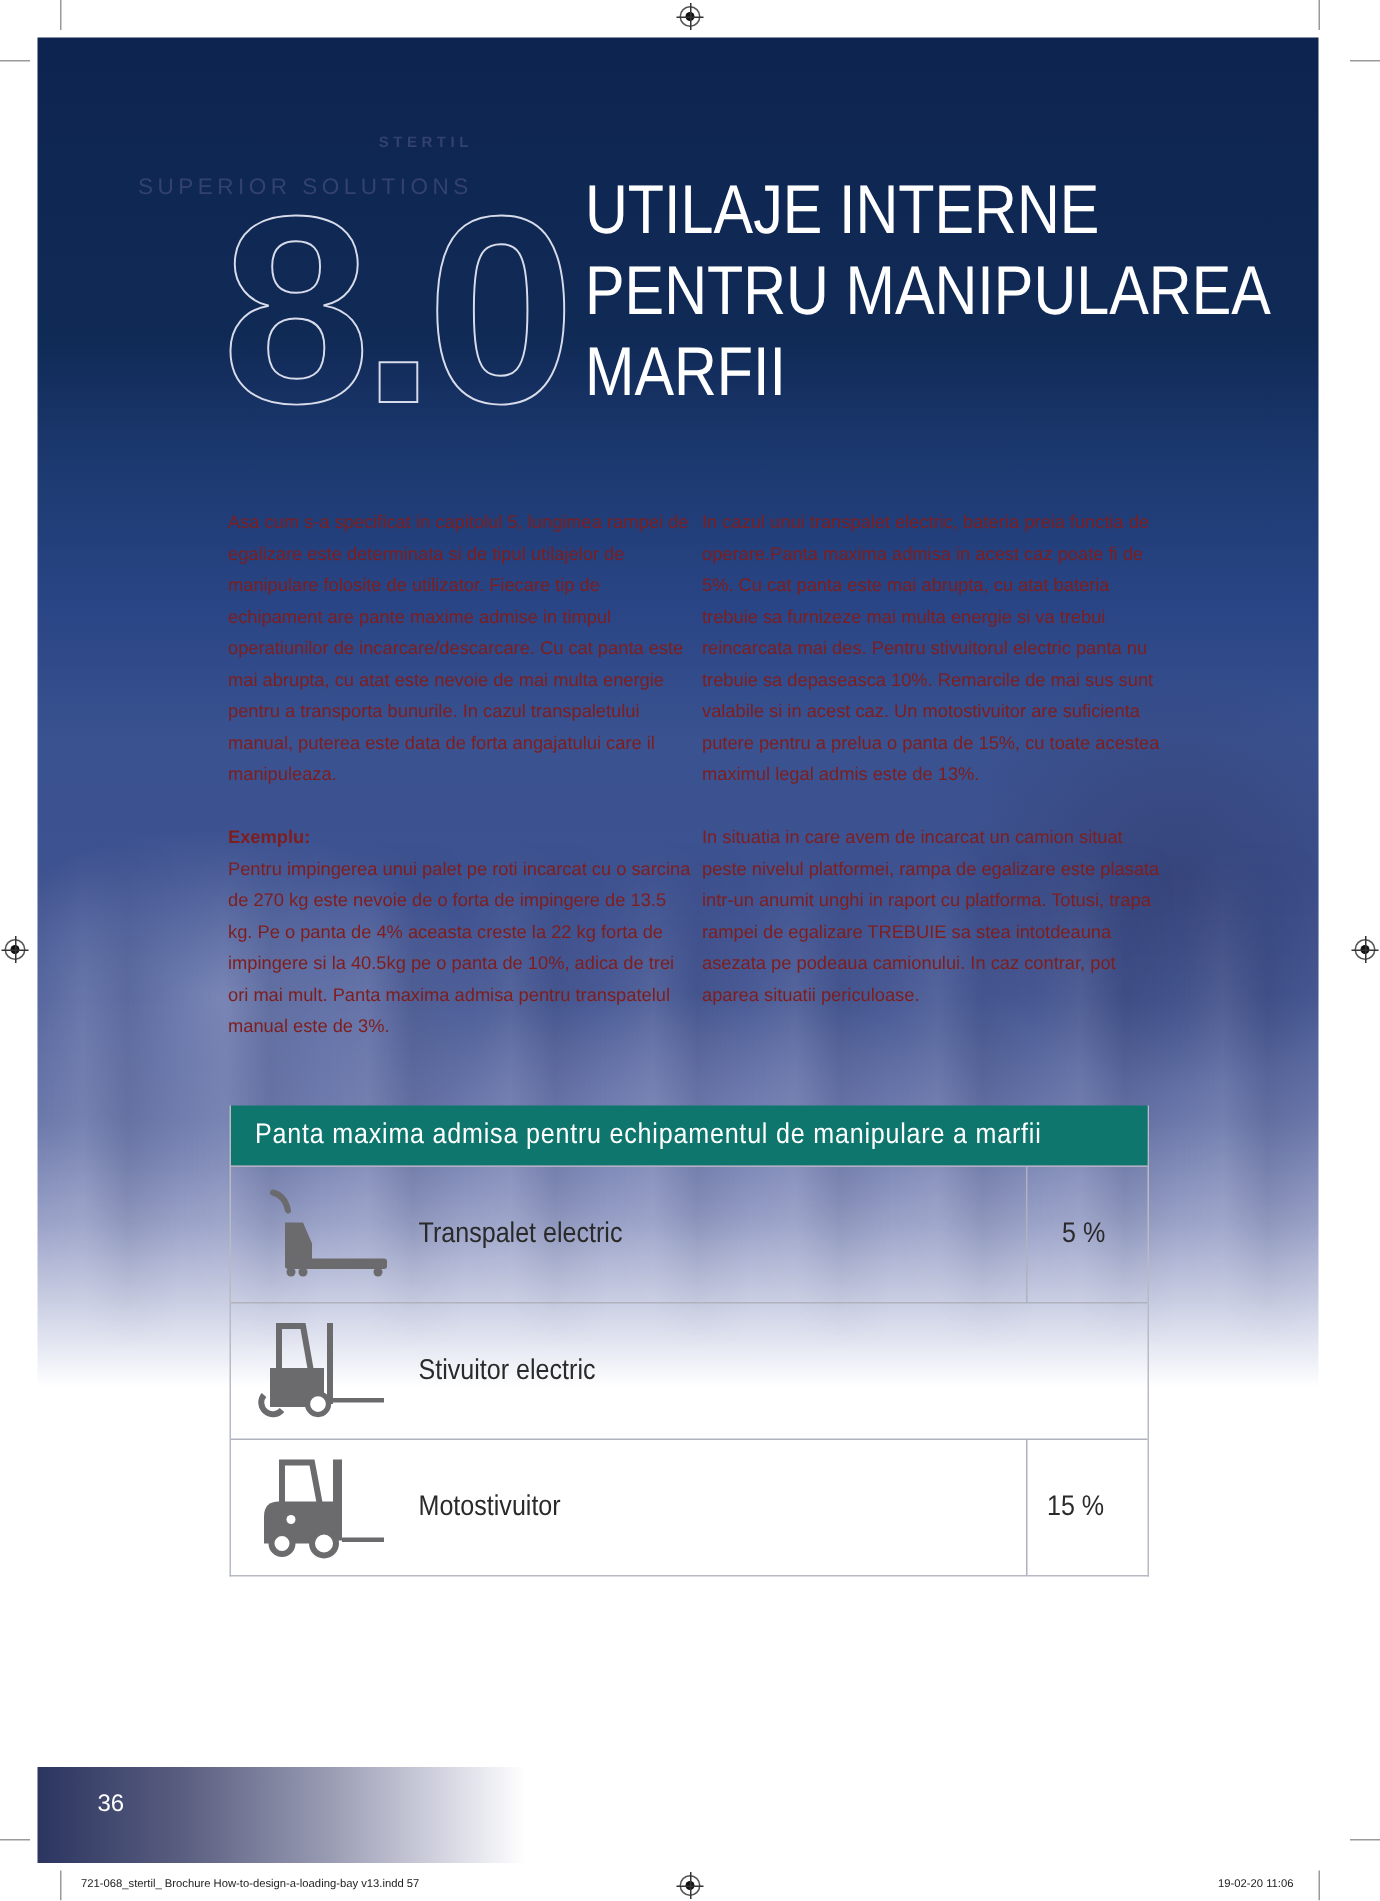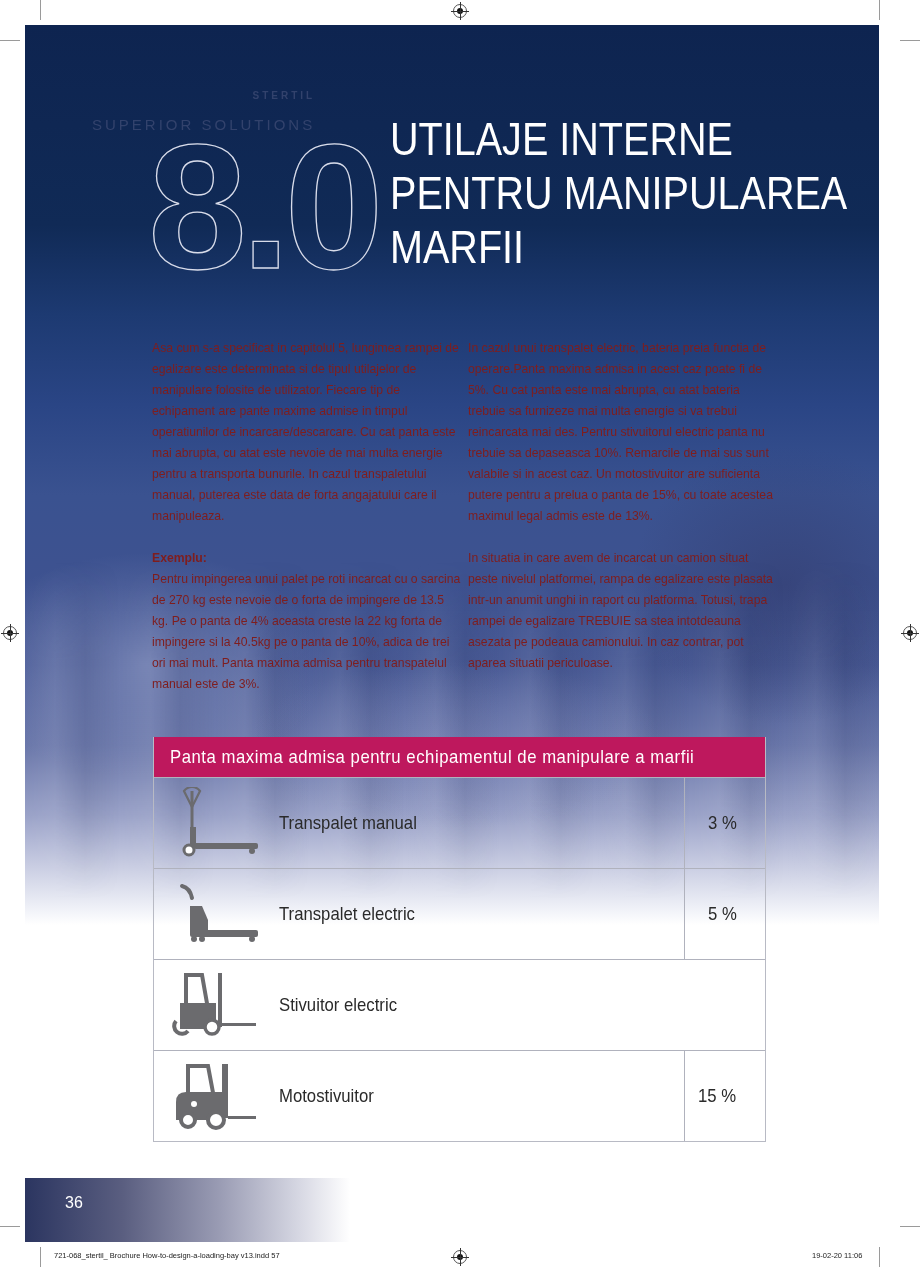--- a/index.html
+++ b/index.html
@@ -58,21 +58,21 @@
   .col p { margin: 0 0 21px 0; }
   .col .sub { font-weight: bold; }
   .col.left { left: 152px; }
   .col.right { left: 468px; }
 
   .table {
     position: absolute; left: 153px; top: 737px; width: 613px;
     border: 1px solid #b8bac4; border-top: none; box-sizing: border-box;
   }
   .table-head {
-    height: 40px; background: #be185d; color: #ffffff;
+    height: 40px; background: #0f766e; color: #ffffff;
     display: flex; align-items: center; padding-left: 16px; box-sizing: border-box;
     font-size: 19px; letter-spacing: 0.6px;
   }
   .table-head span { display: inline-block; transform: scaleX(0.88); transform-origin: left center; white-space: nowrap; }
   .row { display: flex; height: 91px; border-top: 1px solid #b0b2bd; box-sizing: border-box; }
   .row:first-of-type { border-top: none; }
   .cell-icon { width: 125px; display: flex; align-items: center; justify-content: center; }
   .cell-label { flex: 1; display: flex; align-items: center; font-size: 19px; color: #2a2a2a; }
   .cell-label span, .cell-value span { display: inline-block; transform: scaleX(0.88); transform-origin: left center; white-space: nowrap; }
   .cell-value { width: 81px; border-left: 1px solid #b0b2bd; display: flex; align-items: center; justify-content: flex-end; padding-right: 24px; font-size: 19px; color: #2a2a2a; box-sizing: border-box; }
@@ -132,38 +132,20 @@
 <div class="col right">
   <p>In cazul unui transpalet electric, bateria preia functia de operare.Panta maxima admisa in acest caz poate fi de 5%. Cu cat panta este mai abrupta, cu atat bateria trebuie sa furnizeze mai multa energie si va trebui reincarcata mai des. Pentru stivuitorul electric panta nu trebuie sa depaseasca 10%. Remarcile de mai sus sunt valabile si in acest caz. Un motostivuitor are suficienta putere pentru a prelua o panta de 15%, cu toate acestea maximul legal admis este de 13%.</p>
   <p>In situatia in care avem de incarcat un camion situat peste nivelul platformei, rampa de egalizare este plasata intr-un anumit unghi in raport cu platforma. Totusi, trapa rampei de egalizare TREBUIE sa stea intotdeauna asezata pe podeaua camionului. In caz contrar, pot aparea situatii periculoase.</p>
 </div>
 
 <div class="table">
   <div class="table-head">
     <span>Panta maxima admisa pentru echipamentul de manipulare a marfii</span>
   </div>
 
-  <div class="row">
-    <div class="cell-icon">
-      <svg width="90" height="72" viewBox="0 0 90 72">
-        <path d="M12 4 A10 10 0 0 1 28 4 L20 20 Z" fill="none" stroke="#6b6b6e" stroke-width="2.2"></path>
-        <line x1="20" y1="4" x2="20" y2="60" stroke="#6b6b6e" stroke-width="3"></line>
-        <rect x="18" y="40" width="6" height="20" fill="#6b6b6e"></rect>
-        <rect x="22" y="56" width="64" height="6" rx="2" fill="#6b6b6e"></rect>
-        <circle cx="17" cy="63" r="5" fill="#fff" stroke="#6b6b6e" stroke-width="3"></circle>
-        <circle cx="80" cy="64" r="3" fill="#6b6b6e"></circle>
-      </svg>
-    </div>
-    <div class="cell-label">
-        <span>Transpalet manual</span>
-      </div>
-    <div class="cell-value">
-        <span>3 %</span>
-      </div>
-  </div>
 
   <div class="row">
     <div class="cell-icon">
       <svg width="90" height="72" viewBox="0 0 90 72">
         <path d="M10 8 Q18 10 20 20" fill="none" stroke="#6b6b6e" stroke-width="4" stroke-linecap="round"></path>
         <path d="M18 28 L30 28 L36 42 L36 56 L18 56 Z" fill="#6b6b6e"></path>
         <rect x="18" y="52" width="68" height="7" rx="2" fill="#6b6b6e"></rect>
         <circle cx="22" cy="61" r="3" fill="#6b6b6e"></circle>
         <circle cx="30" cy="61" r="3" fill="#6b6b6e"></circle>
         <circle cx="80" cy="61" r="3" fill="#6b6b6e"></circle>

